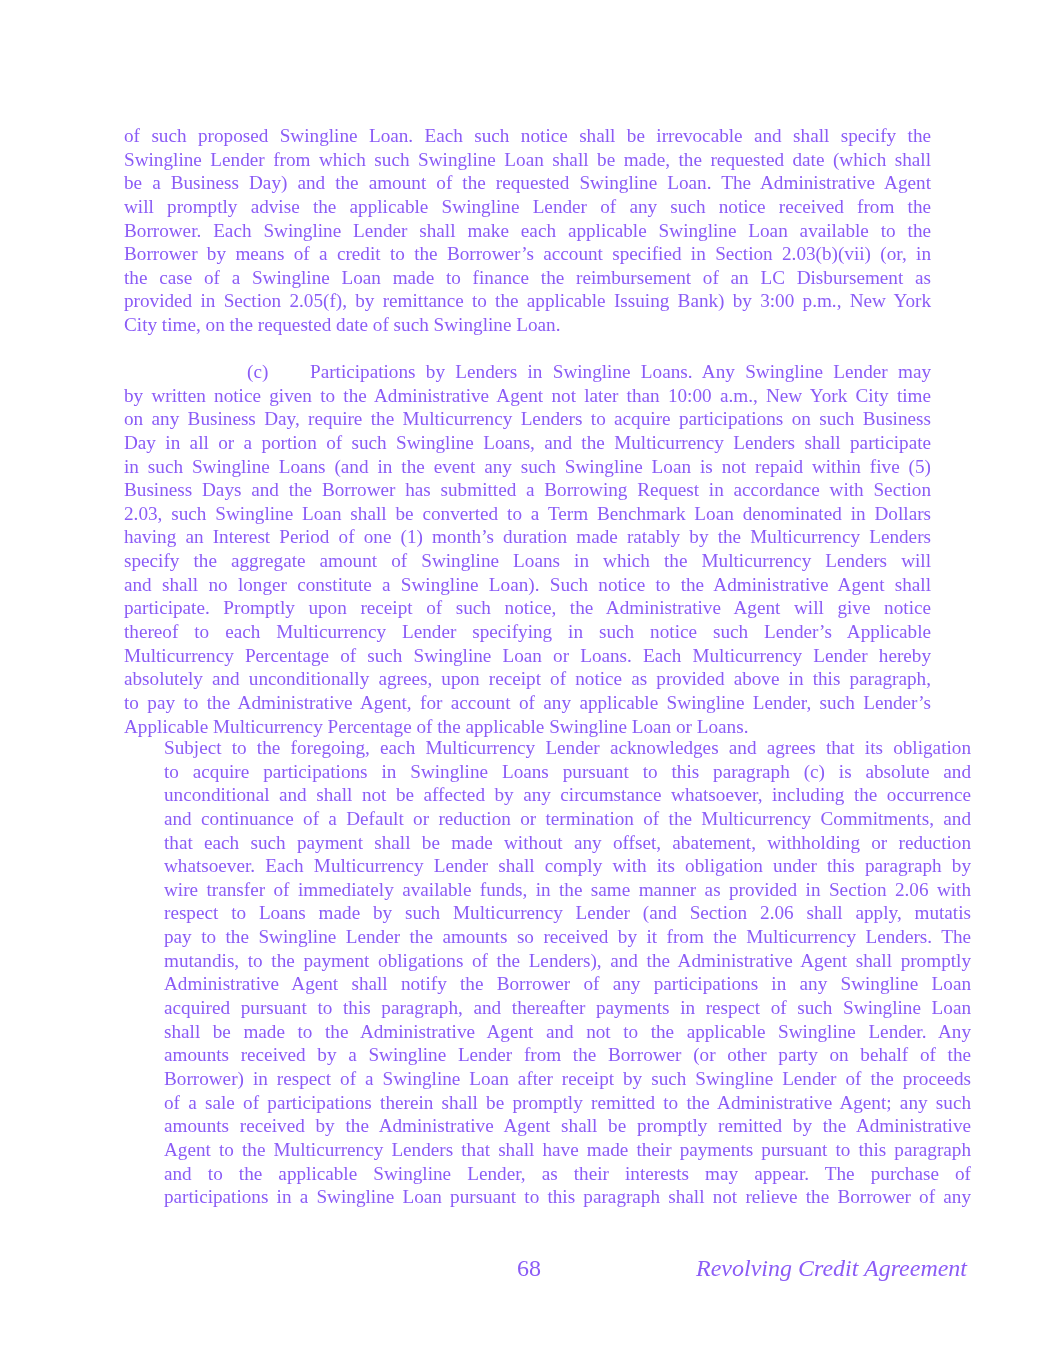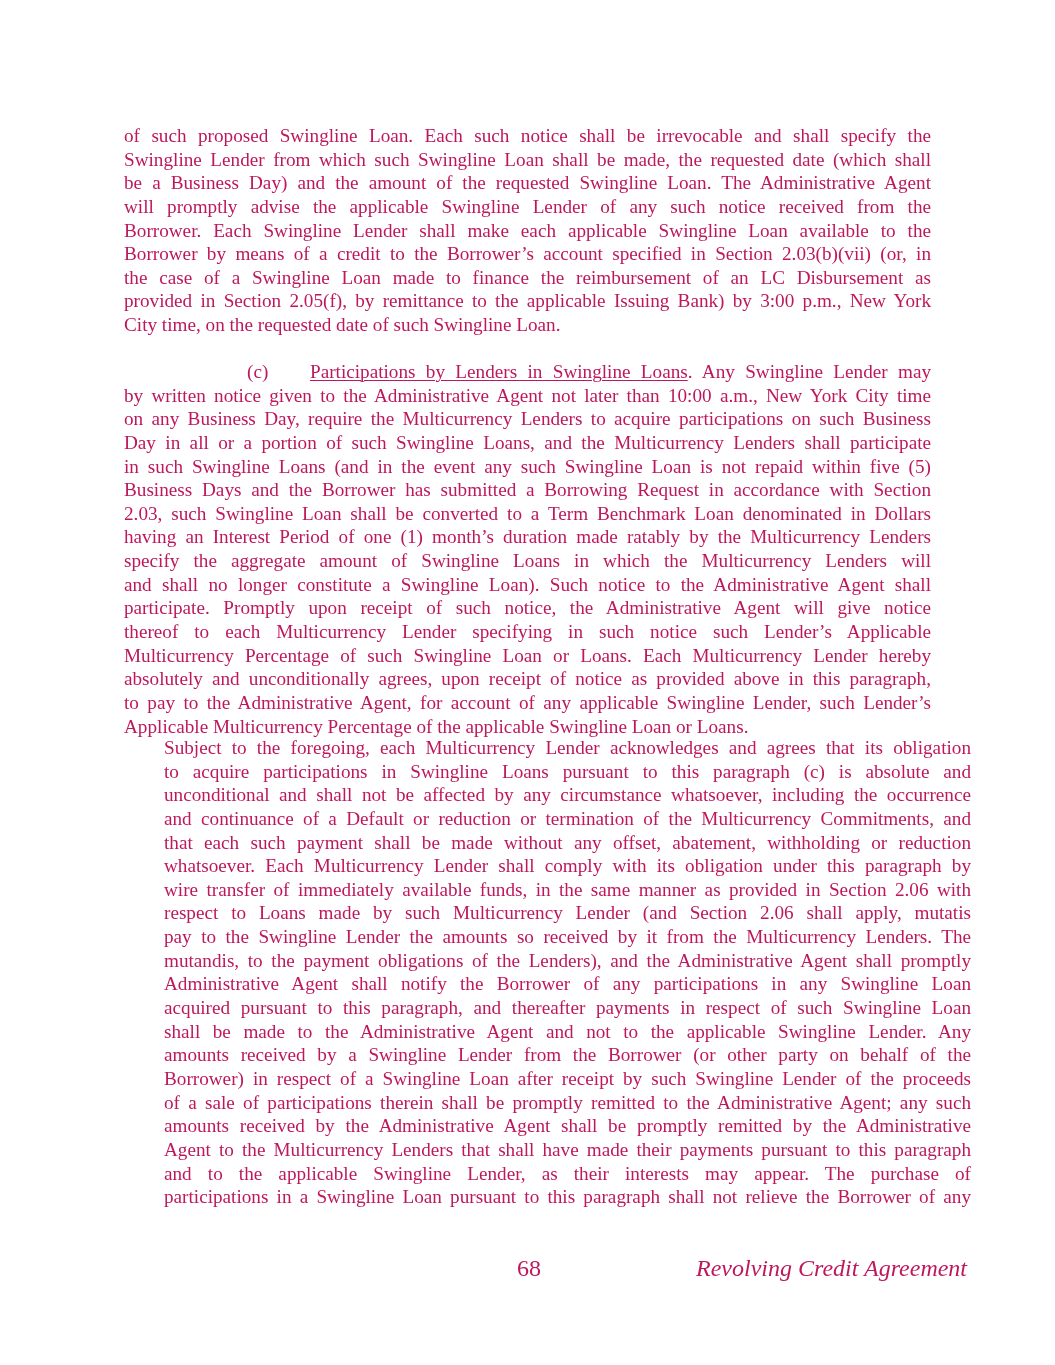--- a/index.html
+++ b/index.html
@@ -1,29 +1,29 @@
 <!DOCTYPE html>
 <html><head>
 <meta charset="utf-8">
 <style>
   html, body { margin: 0; padding: 0; background: #ffffff; }
   body { width: 1055px; height: 1365px; position: relative; overflow: hidden; }
   .page {
     position: absolute; left: 0; top: 0; width: 1055px; height: 1365px;
-    background: #ffffff; color: #be185d;
+    background: #ffffff; color: #8b5cf6;
     font-family: "Liberation Serif", "DejaVu Serif", serif;
   }
   .block { position: absolute; left: 124px; width: 807px; }
   .line {
     height: 23.65px; line-height: 23.65px; font-size: 19.2px;
     white-space: nowrap; text-align: justify; text-align-last: justify;
     overflow: visible;
   }
   .line.last { text-align-last: left; }
-  .u { text-decoration: underline; text-underline-offset: 2px; text-decoration-thickness: 1px; }
+  .u { text-underline-offset: 2px; text-decoration-thickness: 1px; }
   .footer { position: absolute; top: 1256px; font-size: 24px; line-height: 24px; }
   .page-num { left: 517px; }
   .doc-title { left: 696px; font-style: italic; }
 </style>
 </head>
 <body>
 
 <div class="page">
 
   <div class="block" id="p1" style="top:124px;">

